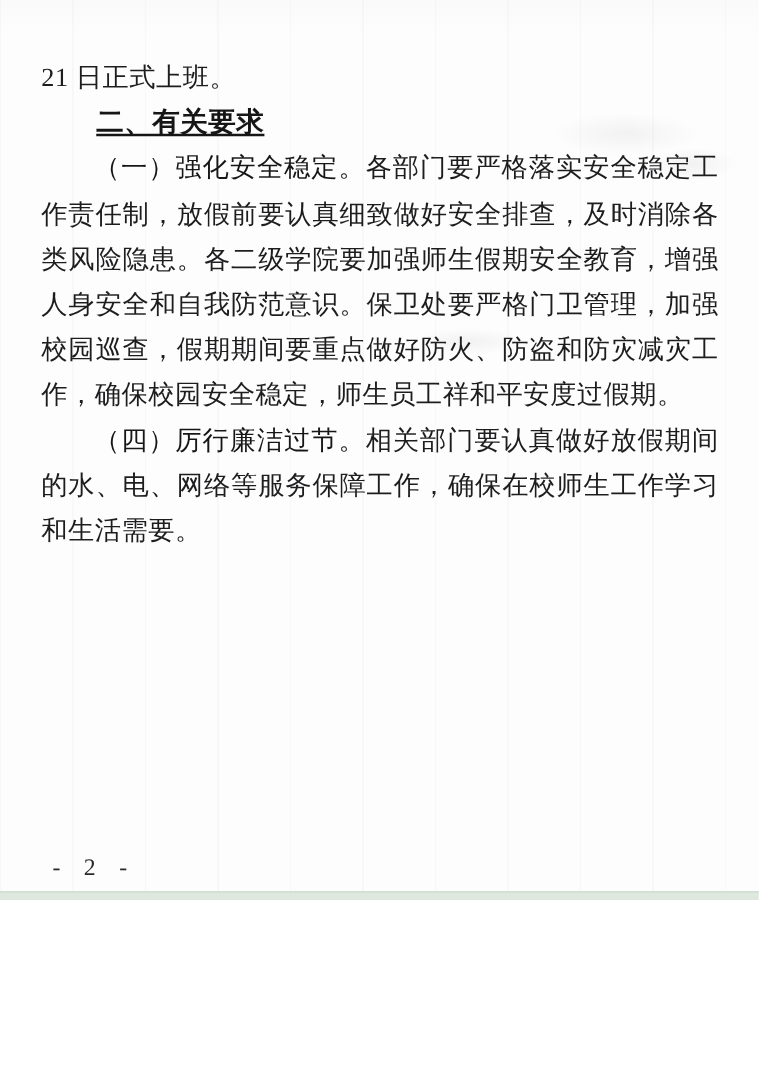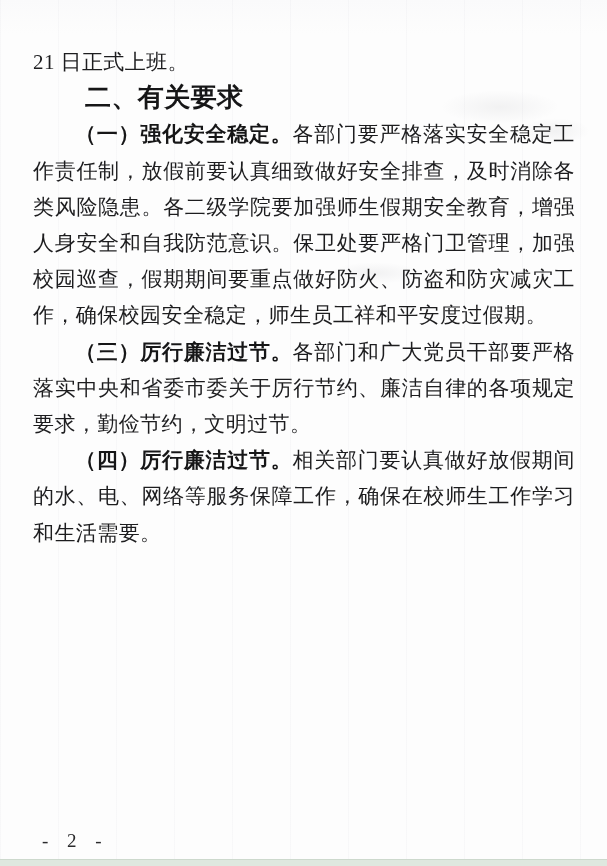--- a/index.html
+++ b/index.html
@@ -5,21 +5,21 @@
   * { margin: 0; padding: 0; box-sizing: border-box; }
   html, body { width: 607px; height: 866px; }
   body {
     font-family: "Liberation Serif", "DejaVu Serif", serif;
     background: #ffffff;
     overflow: hidden;
   }
   .page {
     position: relative;
     width: 607px;
-    height: 866px;
+    height: 720px;
     background-color: #fdfdfd;
     
     background-image:
       repeating-linear-gradient(90deg,
         rgba(150,150,170,0.05) 0px, rgba(150,150,170,0.05) 1px,
         rgba(0,0,0,0) 1px, rgba(0,0,0,0) 58px),
       linear-gradient(180deg, #fafafb 0%, #fdfdfd 4%, #fdfdfd 100%);
   }
   .content {
     position: absolute;
@@ -30,25 +30,26 @@
     font-size: 21px;
     line-height: 36.2px;
     text-align: justify;
     text-justify: inter-ideograph;
     letter-spacing: 0.02em;
   }
   .cont-line { text-indent: 0; }
   .heading {
     font-weight: 700;
     text-indent: 2em;
-    font-size: 26px;
+    font-size: 22px;
     color: #161617;
+    text-decoration: underline;
   }
   .para { text-indent: 2em; }
-  .para .lead { font-weight: 700; color: #161617; }
+  .para .lead { font-weight: 400; color: #161617; }
   .page-number {
     position: absolute;
     left: 42px;
     bottom: 14px;
     font-size: 19px;
     letter-spacing: 7px;
     color: #2a2a2c;
     font-family: "Liberation Serif", "DejaVu Serif", serif;
   }
   .bottom-strip {
@@ -78,21 +79,20 @@
   <div class="smudge s3"></div>
 
   <div class="content">
     <p class="cont-line">21 日正式上班。</p>
 
     <div class="heading">二、有关要求</div>
 
     <p class="para"><span class="lead">（一）强化安全稳定。</span><span>各部门要严格落实安全稳定工作责任制，放假前要认真细致做好安全排查，及时消除各类风险隐患。各二级学院要加强师生假期安全教育，增强人身安全和自我防范意识。保卫处要严格门卫管理，加强校园巡查，假期期间要重点做好防火、防盗和防灾减灾工作，确保校园安全稳定，师生员工祥和平安度过假期。</span></p>
 
 
-    <p class="para"><span class="lead">（三）厉行廉洁过节。</span><span>各部门和广大党员干部要严格落实中央和省委市委关于厉行节约、廉洁自律的各项规定要求，勤俭节约，文明过节。</span></p>
 
     <p class="para"><span class="lead">（四）厉行廉洁过节。</span><span>相关部门要认真做好放假期间的水、电、网络等服务保障工作，确保在校师生工作学习和生活需要。</span></p>
   </div>
 
   <div class="page-number">- 2 -</div>
 
   <div class="bottom-strip"></div>
 </div>
 
 </body></html>

